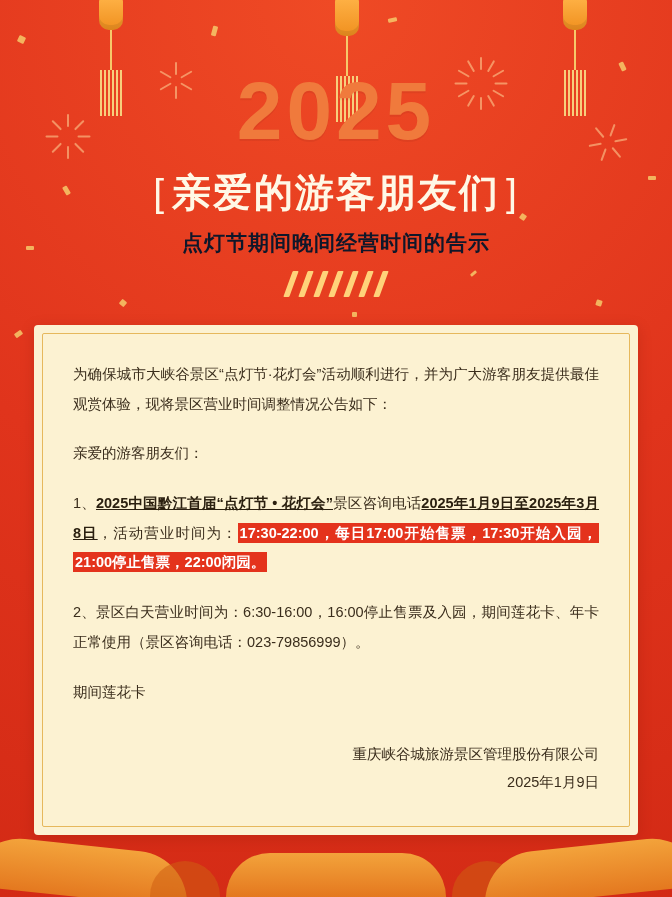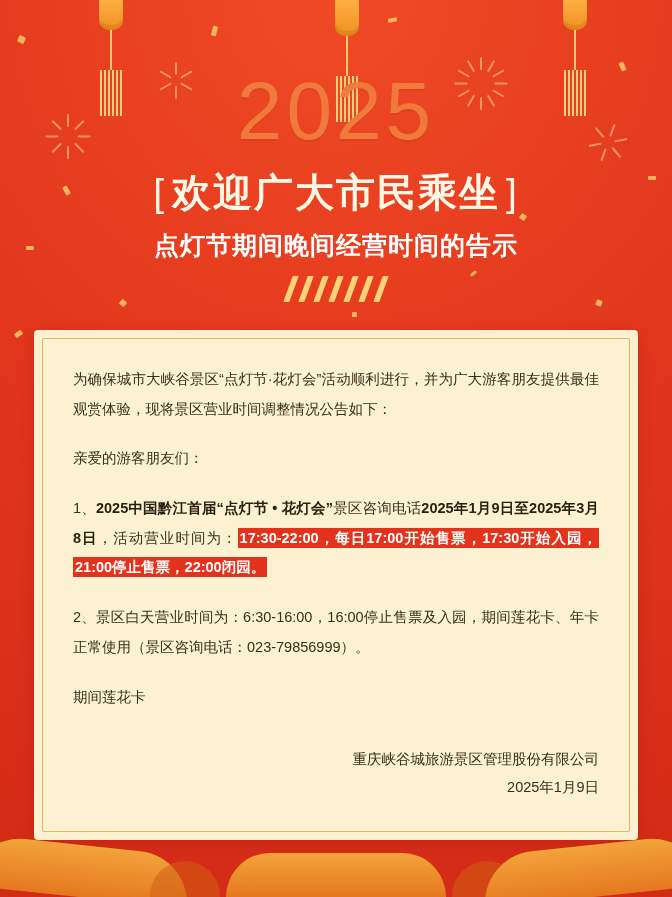--- a/index.html
+++ b/index.html
@@ -70,21 +70,21 @@
   }
 
   
   .header {
     position: relative;
     padding-top: 70px;
     text-align: center;
   }
   .year {
     font-size: 82px;
-    font-weight: normal;
+    font-weight: bold;
     color: #f07a3c;
     letter-spacing: 4px;
     line-height: 1;
     text-shadow: 0 2px 0 rgba(0,0,0,.05);
     font-family: "Liberation Sans", "DejaVu Sans", sans-serif;
   }
   .title-main {
     margin-top: 18px;
     font-size: 39px;
     font-weight: bold;
@@ -92,23 +92,23 @@
     letter-spacing: 2px;
     line-height: 1.2;
   }
   .title-main .brk {
     color: #fff8e6;
     font-weight: normal;
     padding: 0 6px;
   }
   .title-sub {
     margin-top: 12px;
-    font-size: 25px;
-    font-weight: bold;
-    color: #ffffff;
+    font-size: 21px;
+    font-weight: bold;
+    color: #0f172a;
     letter-spacing: 1px;
   }
   .slashes {
     margin-top: 14px;
     display: flex;
     justify-content: center;
     gap: 9px;
     transform: skewX(-20deg);
   }
   .slashes span {
@@ -146,20 +146,21 @@
   }
   .card p.last-sign {
     margin-top: 34px;
     margin-bottom: 0;
     text-align: right;
     line-height: 1.9;
   }
   .b {
     font-weight: bold;
     color: #2b2010;
+    text-decoration: underline;
   }
   .hl {
     background: #e4331c;
     color: #ffffff;
     font-weight: bold;
     padding: 2px 2px;
     box-decoration-break: clone;
     -webkit-box-decoration-break: clone;
   }
 
@@ -264,21 +265,21 @@
   <div class="confetti" style="left:648px;top:176px;width:8px;height:4px;"></div>
   <div class="confetti" style="left:596px;top:300px;width:6px;height:6px;transform:rotate(18deg)"></div>
   <div class="confetti" style="left:16px;top:330px;width:5px;height:8px;transform:rotate(55deg)"></div>
   <div class="confetti" style="left:352px;top:312px;width:5px;height:5px;"></div>
   <div class="confetti" style="left:470px;top:272px;width:7px;height:3px;transform:rotate(-40deg)"></div>
 </div>
 
 <div class="header">
   <div class="year">2025</div>
   <div class="title-main">
-    <span class="brk">[</span><span>欢迎广大市民乘坐</span><span class="brk">]</span>
+    <span class="brk">[</span><span>亲爱的游客朋友们</span><span class="brk">]</span>
   </div>
   <div class="title-sub">点灯节期间晚间经营时间的告示</div>
   <div class="slashes">
     <span></span>
       <span></span>
       <span></span>
       <span></span>
       <span></span>
       <span></span>
       <span></span>

